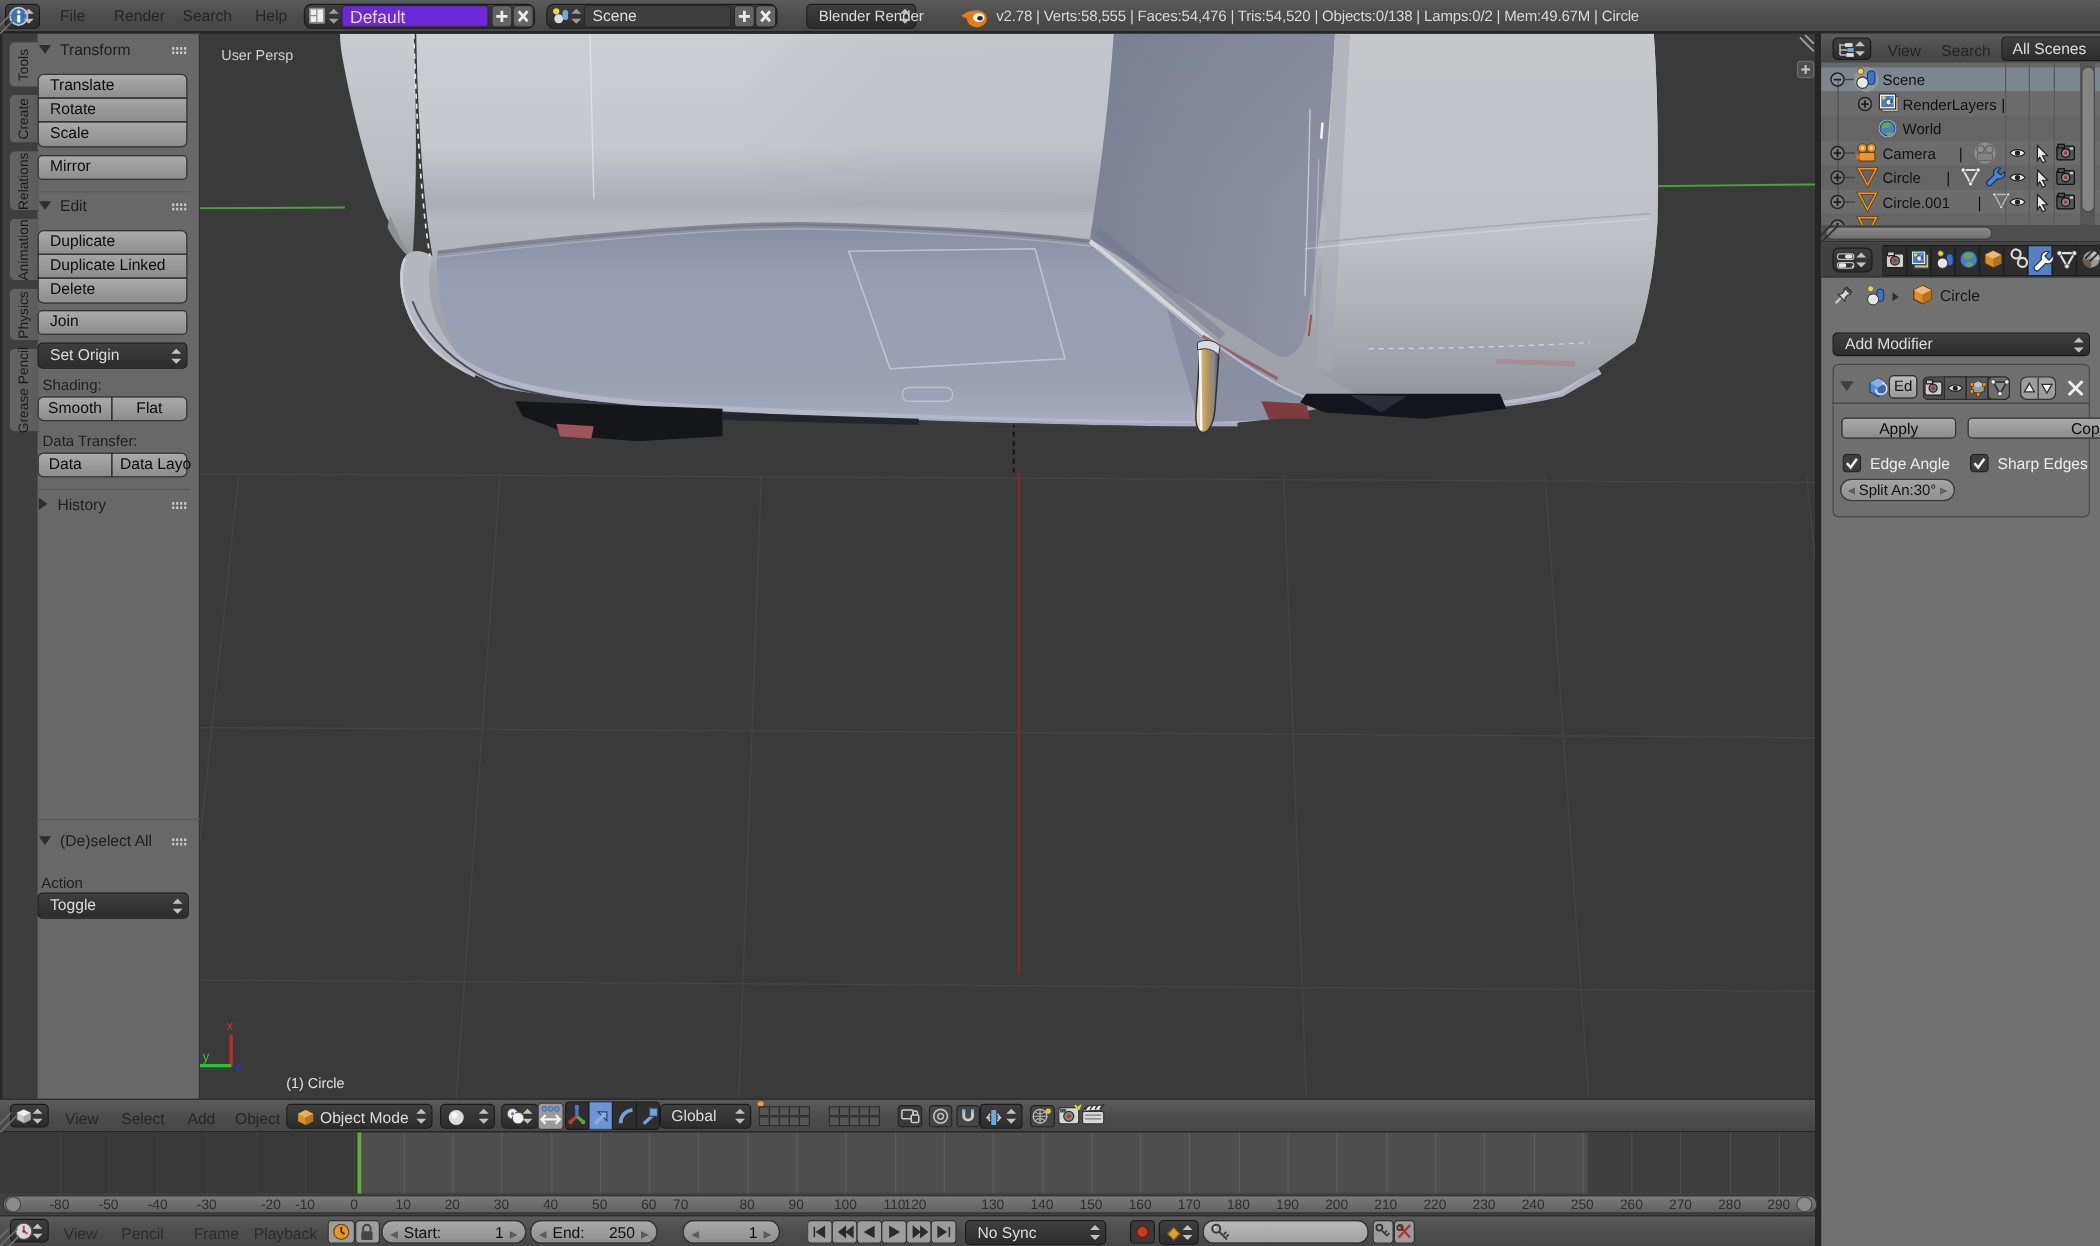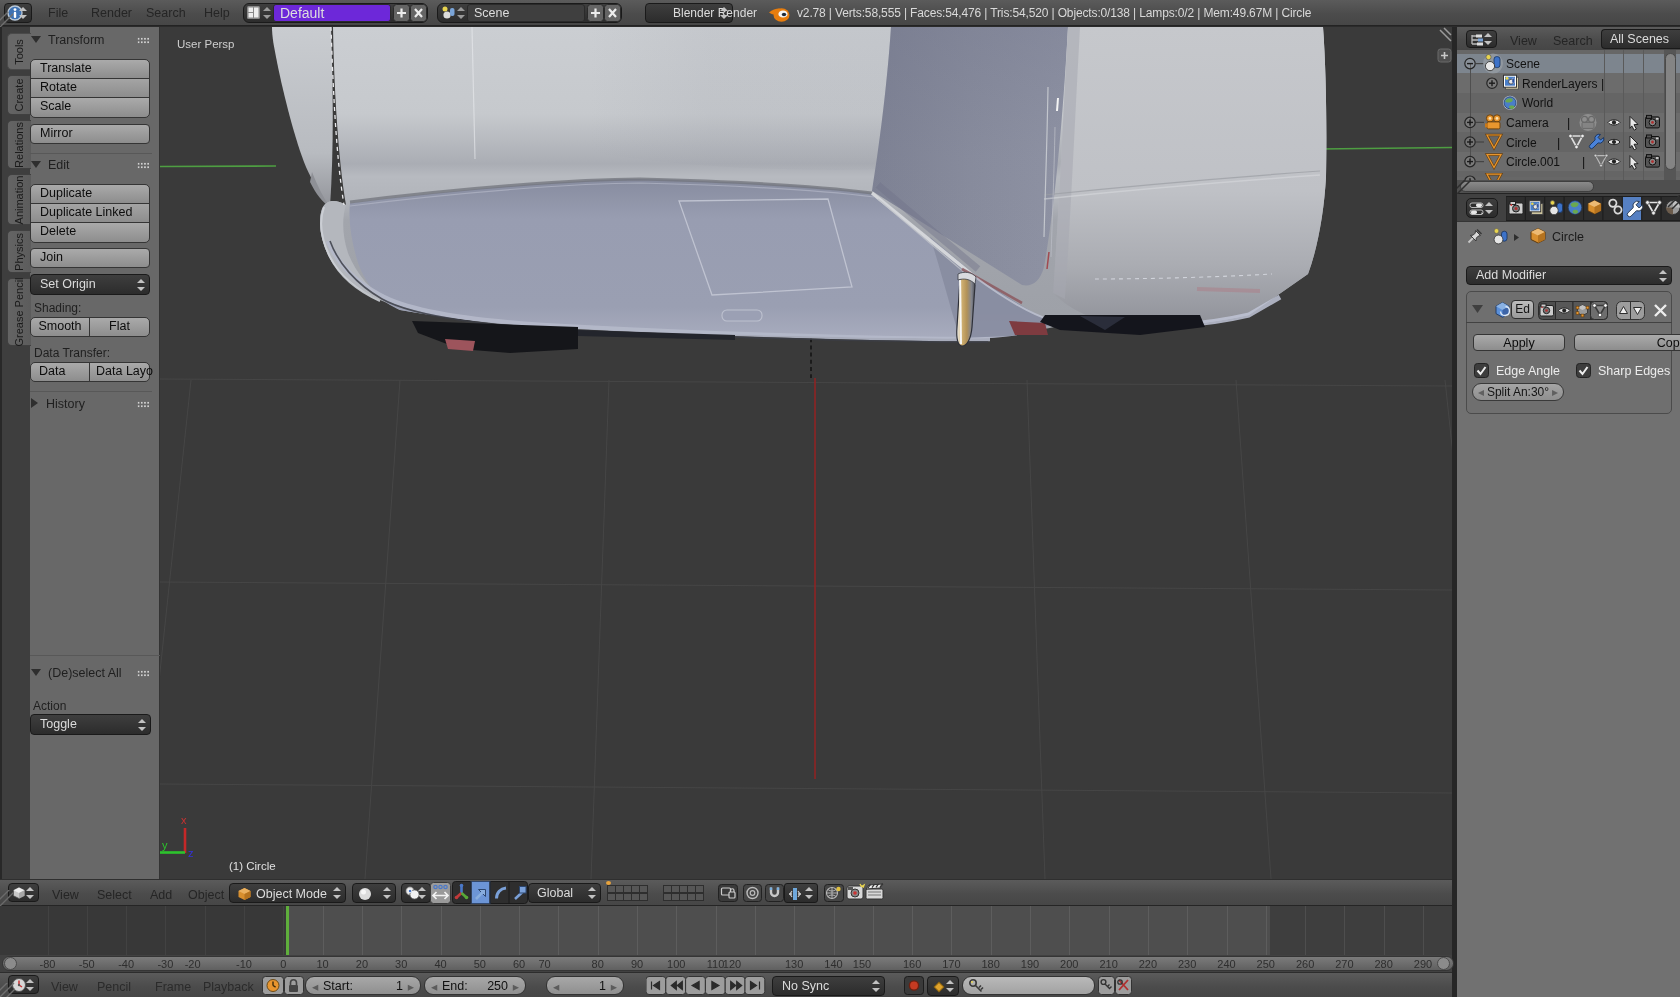--- a/index.html
+++ b/index.html
@@ -64,21 +64,21 @@
   </div>
 <div class="abs" style="left:467px;top:4px;width:118px;height:18px;background:#3f3f3f;border-radius:3px;border:1px solid #2a2a2a;color:#dedede;font-size:12.5px;line-height:17px;padding-left:6px">Scene</div>
 <svg class="abs" style="left:587px;top:4px" width="17" height="18">
     <rect x="0.5" y="0.5" width="16" height="17" rx="3" fill="#646464" stroke="#2a2a2a"></rect>
     <path d="M8.5 4.5v9M4 9h9" stroke="#ececec" stroke-width="2.2"></path>
   </svg>
 <svg class="abs" style="left:604px;top:4px" width="17" height="18">
     <rect x="0.5" y="0.5" width="16" height="17" rx="3" fill="#646464" stroke="#2a2a2a"></rect>
     <path d="M5 5l7 8M12 5l-7 8" stroke="#ececec" stroke-width="2.2"></path>
   </svg>
-<div class="darkw" style="left:645px;top:3px;width:88px;height:20px;padding-left:27px;line-height:18px;font-size:12px">Blender Render<span class="ud"></span></div>
+<div class="darkw" style="left:645px;top:3px;width:88px;height:20px;padding-left:9px;line-height:18px;font-size:12px">Blender Render<span class="ud"></span></div>
 <svg class="abs" style="left:768px;top:4px" width="23" height="19">
     <path d="M1 8.5C4 6 8 4.5 11 4.5l4 1.5-6 4.5c-3 1-6-0.5-8-2z" fill="#e87d0d"></path>
     <ellipse cx="13.5" cy="11" rx="8" ry="6.8" fill="#e87d0d"></ellipse>
     <ellipse cx="15" cy="10" rx="4.6" ry="3.6" fill="#f6f6f6"></ellipse>
     <ellipse cx="16" cy="10.5" rx="2.2" ry="1.8" fill="#1d2b3a"></ellipse>
   </svg>
 <div class="mtext" style="left:797px;top:4px;font-size:12px;letter-spacing:-0.14px;color:#d9d9d9">v2.78 | Verts:58,555 | Faces:54,476 | Tris:54,520 | Objects:0/138 | Lamps:0/2 | Mem:49.67M | Circle</div>
 <div class="abs" style="left:0;top:27px;width:30px;height:852px;background:#3e3e3e;border-left:2px solid #282828"></div>
 <div class="abs" style="left:30px;top:27px;width:130px;height:852px;background:#686868;border-right:1px solid #333"></div>
 <div class="tab" style="top:33px;height:37px;background:#686868;border-color:#4a4a4a;">
@@ -443,38 +443,38 @@
 <div class="abs" style="left:1423.0px;top:906px;width:1px;height:49px;background:rgba(255,255,255,0.085)"></div>
 <div class="abs" style="left:285.5px;top:906px;width:3px;height:49px;background:#5fae3c"></div>
 <div class="abs" style="left:0;top:955px;width:1452px;height:17px;background:#414141"></div>
 <div class="abs" style="left:2px;top:956px;width:1452px;height:15px;border-radius:8px;background:linear-gradient(180deg,#7b7b7b,#606060);border:1px solid #353535"></div>
 <div class="abs" style="left:1437px;top:957px;width:13px;height:13px;border-radius:50%;background:#8b8b8b;border:1px solid #4a4a4a"></div>
 <div class="abs" style="left:4px;top:957px;width:13px;height:13px;border-radius:50%;background:#8b8b8b;border:1px solid #4a4a4a"></div>
 <div class="abs" style="left:47.5px;top:958px;width:40px;margin-left:-20px;text-align:center;font-size:11px;color:#2e2e2e">-80</div>
 <div class="abs" style="left:86.8px;top:958px;width:40px;margin-left:-20px;text-align:center;font-size:11px;color:#2e2e2e">-50</div>
 <div class="abs" style="left:126.1px;top:958px;width:40px;margin-left:-20px;text-align:center;font-size:11px;color:#2e2e2e">-40</div>
 <div class="abs" style="left:165.4px;top:958px;width:40px;margin-left:-20px;text-align:center;font-size:11px;color:#2e2e2e">-30</div>
-<div class="abs" style="left:204.7px;top:958px;width:40px;margin-left:-20px;text-align:left;font-size:11px;color:#2e2e2e">-20</div>
+<div class="abs" style="left:204.7px;top:958px;width:40px;margin-left:-20px;text-align:right;font-size:11px;color:#2e2e2e">-20</div>
 <div class="abs" style="left:244.0px;top:958px;width:40px;margin-left:-20px;text-align:center;font-size:11px;color:#2e2e2e">-10</div>
 <div class="abs" style="left:283.3px;top:958px;width:40px;margin-left:-20px;text-align:center;font-size:11px;color:#2e2e2e">0</div>
 <div class="abs" style="left:322.6px;top:958px;width:40px;margin-left:-20px;text-align:center;font-size:11px;color:#2e2e2e">10</div>
 <div class="abs" style="left:361.9px;top:958px;width:40px;margin-left:-20px;text-align:center;font-size:11px;color:#2e2e2e">20</div>
 <div class="abs" style="left:401.2px;top:958px;width:40px;margin-left:-20px;text-align:center;font-size:11px;color:#2e2e2e">30</div>
 <div class="abs" style="left:440.5px;top:958px;width:40px;margin-left:-20px;text-align:center;font-size:11px;color:#2e2e2e">40</div>
 <div class="abs" style="left:479.8px;top:958px;width:40px;margin-left:-20px;text-align:center;font-size:11px;color:#2e2e2e">50</div>
 <div class="abs" style="left:519.1px;top:958px;width:40px;margin-left:-20px;text-align:center;font-size:11px;color:#2e2e2e">60</div>
 <div class="abs" style="left:558.4px;top:958px;width:40px;margin-left:-20px;font-size:11px;color:#2e2e2e">70</div>
 <div class="abs" style="left:597.7px;top:958px;width:40px;margin-left:-20px;text-align:center;font-size:11px;color:#2e2e2e">80</div>
 <div class="abs" style="left:637.0px;top:958px;width:40px;margin-left:-20px;text-align:center;font-size:11px;color:#2e2e2e">90</div>
 <div class="abs" style="left:676.3px;top:958px;width:40px;margin-left:-20px;text-align:center;font-size:11px;color:#2e2e2e">100</div>
 <div class="abs" style="left:715.6px;top:958px;width:40px;margin-left:-20px;text-align:center;font-size:11px;color:#2e2e2e">110</div>
 <div class="abs" style="left:732px;top:958px;width:40px;margin-left:-20px;text-align:center;font-size:11px;color:#2e2e2e">120</div>
 <div class="abs" style="left:794.2px;top:958px;width:40px;margin-left:-20px;text-align:center;font-size:11px;color:#2e2e2e">130</div>
 <div class="abs" style="left:833.5px;top:958px;width:40px;margin-left:-20px;text-align:center;font-size:11px;color:#2e2e2e">140</div>
-<div class="abs" style="left:872.8px;top:958px;width:40px;margin-left:-20px;font-size:11px;color:#2e2e2e">150</div>
+<div class="abs" style="left:872.8px;top:958px;width:40px;margin-left:-20px;text-align:center;font-size:11px;color:#2e2e2e">150</div>
 <div class="abs" style="left:912.1px;top:958px;width:40px;margin-left:-20px;text-align:center;font-size:11px;color:#2e2e2e">160</div>
 <div class="abs" style="left:951.4px;top:958px;width:40px;margin-left:-20px;text-align:center;font-size:11px;color:#2e2e2e">170</div>
 <div class="abs" style="left:990.7px;top:958px;width:40px;margin-left:-20px;text-align:center;font-size:11px;color:#2e2e2e">180</div>
 <div class="abs" style="left:1030.0px;top:958px;width:40px;margin-left:-20px;text-align:center;font-size:11px;color:#2e2e2e">190</div>
 <div class="abs" style="left:1069.3px;top:958px;width:40px;margin-left:-20px;text-align:center;font-size:11px;color:#2e2e2e">200</div>
 <div class="abs" style="left:1108.6px;top:958px;width:40px;margin-left:-20px;text-align:center;font-size:11px;color:#2e2e2e">210</div>
 <div class="abs" style="left:1147.9px;top:958px;width:40px;margin-left:-20px;text-align:center;font-size:11px;color:#2e2e2e">220</div>
 <div class="abs" style="left:1187.2px;top:958px;width:40px;margin-left:-20px;text-align:center;font-size:11px;color:#2e2e2e">230</div>
 <div class="abs" style="left:1226.5px;top:958px;width:40px;margin-left:-20px;text-align:center;font-size:11px;color:#2e2e2e">240</div>
 <div class="abs" style="left:1265.8px;top:958px;width:40px;margin-left:-20px;text-align:center;font-size:11px;color:#2e2e2e">250</div>

